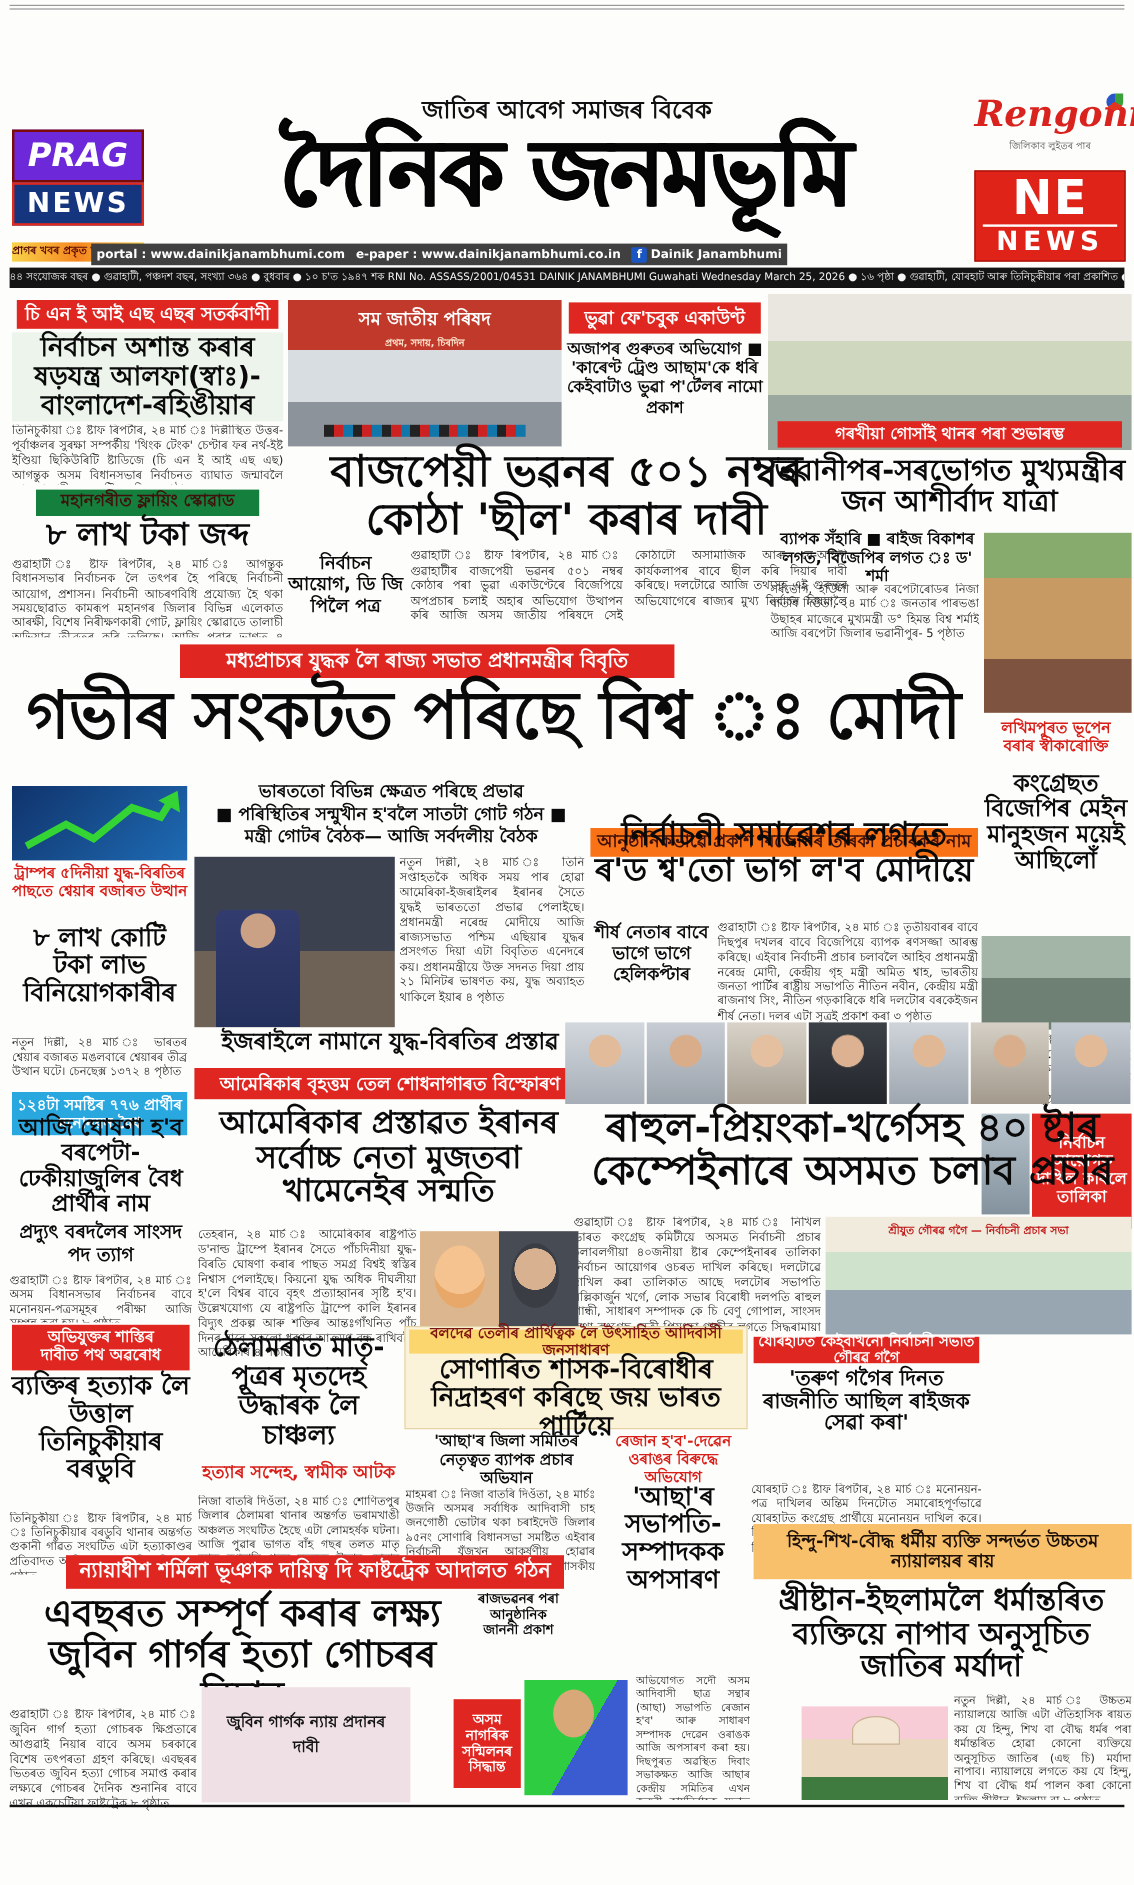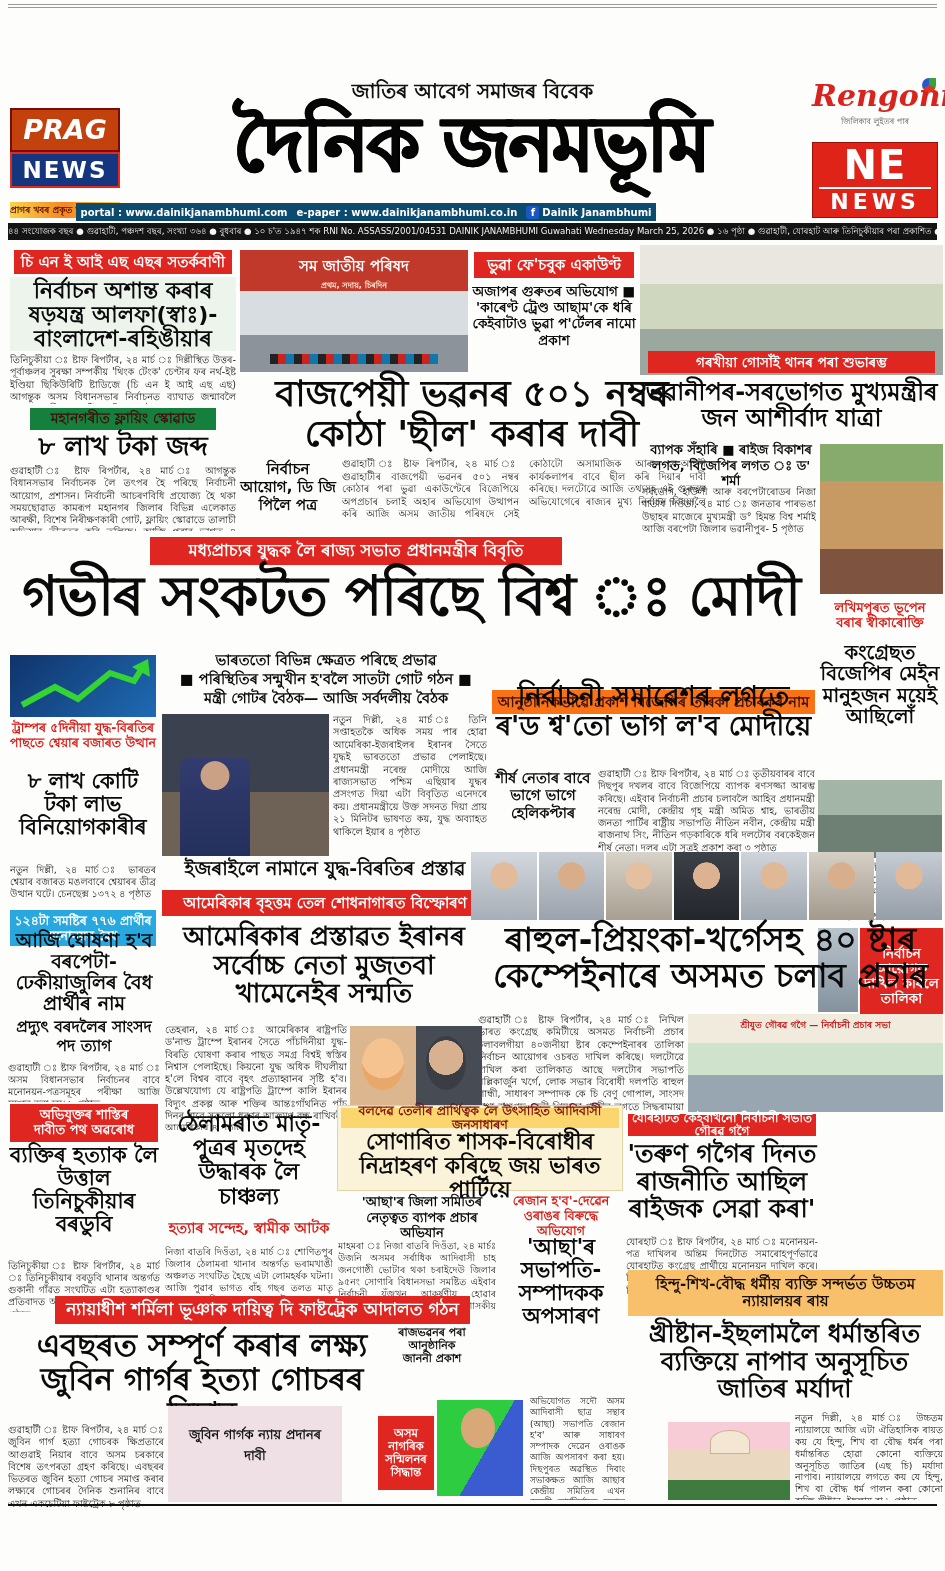--- a/index.html
+++ b/index.html
@@ -16,30 +16,30 @@
   .ph{position:absolute;overflow:hidden;box-sizing:border-box}
   .cap{position:absolute;left:0;right:0;bottom:0;background:#e02620;color:#fff;font-weight:700;text-align:center}
   .rule{position:absolute;background:#111}
 </style>
 </head>
 <body>
 
 <div class="abs" style="left:8px;top:4px;width:929px;height:4px;border-top:1px solid #999;border-bottom:1px solid #999"></div>
 
 <div class="abs" style="left:10px;top:108px;width:110px;height:102px">
-  <div style="background:#c2410c;color:#fff;font-weight:800;font-style:italic;font-size:27px;text-align:center;height:40px;line-height:40px;border:2px solid #7a0b06">PRAG</div>
+  <div style="background:#6d28d9;color:#fff;font-weight:800;font-style:italic;font-size:27px;text-align:center;height:40px;line-height:40px;border:2px solid #7a0b06">PRAG</div>
   <div style="background:#15357f;color:#fff;font-weight:800;font-size:23px;text-align:center;height:32px;line-height:32px;border:2px solid #e02a1e;letter-spacing:2px">NEWS</div>
   <div style="background:linear-gradient(90deg,#f9d34a,#f5861f 50%,#f9d34a);color:#5c0d04;font-weight:700;font-size:9px;height:16px;line-height:16px;margin-top:14px">প্ৰাগৰ খবৰ প্ৰকৃত খবৰ</div>
 </div>
 
 <div class="abs" style="left:150px;top:76px;width:645px;text-align:center;font-size:20px;font-weight:700;color:#101010">জাতিৰ আবেগ    সমাজৰ বিবেক</div>
 
 <div class="abs" style="left:130px;top:90px;width:680px;height:112px;text-align:center;font-size:76px;font-weight:900;line-height:108px;color:#050505;letter-spacing:-2px;text-shadow:1px 0 #000,0 1px #000,1px 1px #000,2px 1px #000">দৈনিক জনমভূমি</div>
 
-<div class="abs" style="left:76px;top:203px;width:580px;height:18px;background:#0c4a6e;display:flex;align-items:center;justify-content:space-around;font-size:10px;font-weight:700;color:#fff">
+<div class="abs" style="left:76px;top:203px;width:580px;height:18px;background:#404040;display:flex;align-items:center;justify-content:space-around;font-size:10px;font-weight:700;color:#fff">
   <span>portal : www.dainikjanambhumi.com</span>
   <span>e-paper : www.dainikjanambhumi.co.in</span>
   <span style="display:flex;align-items:center;gap:3px">
     <span style="background:#1a56c4;color:#fff;width:13px;height:13px;border-radius:2px;display:inline-block;text-align:center;line-height:13px;font-size:10px;font-weight:800">f</span>
     <span>Dainik Janambhumi</span>
   </span>
 </div>
 
 <div class="abs" style="left:812px;top:78px;width:126px;height:62px;text-align:center">
   <span style="color:#d9231e;font-size:30px;font-weight:800;font-style:italic;font-family:'DejaVu Serif','Liberation Serif',serif">Rengoni</span>
@@ -158,21 +158,21 @@
 <div class="abs" style="left:337px;top:1105px;width:286px;height:86px;background:#fbf3d9;border:1px solid #e3d3a5"></div>
 <div class="abs ky" style="left:341px;top:1108px;width:278px;height:20px;font-size:12.5px;background:#fbd56d;color:#7c1410">বলদেৱ তেলীৰ প্ৰাৰ্থিত্বক লৈ উৎসাহিত আদিবাসী জনসাধাৰণ</div>
 <div class="abs hl" style="left:340px;top:1130px;width:280px;height:58px;font-size:22px">সোণাৰিত শাসক-বিৰোধীৰ নিদ্ৰাহৰণ কৰিছে জয় ভাৰত পাৰ্টিয়ে</div>
 <div class="abs sh" style="left:344px;top:1194px;width:156px;height:44px;font-size:13px">'আছা'ৰ জিলা সমিতিৰ নেতৃত্বত ব্যাপক প্ৰচাৰ অভিযান</div>
 <div class="abs bt" style="left:338px;top:1240px;width:158px;height:70px;font-size:9.4px;overflow:hidden">মাহমৰা ঃ নিজা বাতৰি দিওঁতা, ২৪ মাৰ্চঃ উজনি অসমৰ সৰ্বাধিক আদিবাসী চাহ জনগোষ্ঠী ভোটাৰ থকা চৰাইদেউ জিলাৰ ৯৫নং সোণাৰি বিধানসভা সমষ্টিত এইবাৰ নিৰ্বাচনী যুঁজখন আকৰ্ষণীয় হোৱাৰ সম্ভাৱনাই দেখা দিছে। সমষ্টিটোত শাসকীয়    ৩ পৃষ্ঠাত</div>
 
 <div class="abs rtx" style="left:500px;top:1194px;width:122px;height:40px;font-size:12.5px">ৰেজান হ'ব'-দেৱেন ওৰাঙৰ বিৰুদ্ধে অভিযোগ</div>
 <div class="abs hl" style="left:500px;top:1236px;width:122px;height:96px;font-size:21px">'আছা'ৰ সভাপতি- সম্পাদকক অপসাৰণ</div>
 
 <div class="abs kr" style="left:628px;top:1114px;width:188px;height:22px;font-size:12px">যোৰহাটত কেইবাখনো নিৰ্বাচনী সভাত গৌৰৱ গগৈ</div>
-<div class="abs hl" style="left:626px;top:1140px;width:192px;height:92px;font-size:25px">'তৰুণ গগৈৰ দিনত ৰাজনীতি আছিল ৰাইজক সেৱা কৰা'</div>
+<div class="abs hl" style="left:626px;top:1140px;width:192px;height:92px;font-size:17px">'তৰুণ গগৈৰ দিনত ৰাজনীতি আছিল ৰাইজক সেৱা কৰা'</div>
 <div class="abs bt" style="left:626px;top:1236px;width:192px;height:72px;font-size:9.5px;overflow:hidden">যোৰহাট ঃ ষ্টাফ ৰিপৰ্টাৰ, ২৪ মাৰ্চ ঃ মনোনয়ন-পত্ৰ দাখিলৰ অন্তিম দিনটোত সমাৰোহপূৰ্ণভাৱে যোৰহাটত কংগ্ৰেছ প্ৰাৰ্থীয়ে মনোনয়ন দাখিল কৰে। বিজেপিৰ কুশাসন ওফৰাই ৰাইজক বিবেক ভোট দিবলৈ আহ্বান    ৮ পৃষ্ঠাত</div>
 
 <div class="abs ky" style="left:628px;top:1270px;width:315px;height:46px;font-size:15px;background:#f8c06a;color:#1c1008">হিন্দু-শিখ-বৌদ্ধ ধৰ্মীয় ব্যক্তি সন্দৰ্ভত উচ্চতম ন্যায়ালয়ৰ ৰায়</div>
 <div class="abs hl" style="left:626px;top:1320px;width:317px;height:100px;font-size:25px">খ্ৰীষ্টান-ইছলামলৈ ধৰ্মান্তৰিত ব্যক্তিয়ে নাপাব অনুসূচিত জাতিৰ মৰ্যাদা</div>
 <div class="ph" style="left:668px;top:1422px;width:122px;height:78px;background:linear-gradient(180deg,#f7ccd6 0 35%,#ead9c0 35% 75%,#3f7a3f 75%)">
   <span style="position:absolute;left:42px;top:8px;width:38px;height:22px;background:#f3e6d2;border-radius:50% 50% 0 0;border:1px solid #c9b394"></span>
 </div>
 <div class="abs bt" style="left:795px;top:1412px;width:148px;height:88px;font-size:9.3px;overflow:hidden">নতুন দিল্লী, ২৪ মাৰ্চ ঃ উচ্চতম ন্যায়ালয়ে আজি এটা ঐতিহাসিক ৰায়ত কয় যে হিন্দু, শিখ বা বৌদ্ধ ধৰ্মৰ পৰা ধৰ্মান্তৰিত হোৱা কোনো ব্যক্তিয়ে অনুসূচিত জাতিৰ (এছ চি) মৰ্যাদা নাপাব। ন্যায়ালয়ে লগতে কয় যে হিন্দু, শিখ বা বৌদ্ধ ধৰ্ম পালন কৰা কোনো ব্যক্তি খ্ৰীষ্টান, ইছলাম বা    ৮ পৃষ্ঠাত</div>
 
 <div class="abs kr" style="left:55px;top:1296px;width:415px;height:28px;font-size:17px">ন্যায়াধীশ শৰ্মিলা ভূঞাক দায়িত্ব দি ফাষ্টট্ৰেক আদালত গঠন</div>

